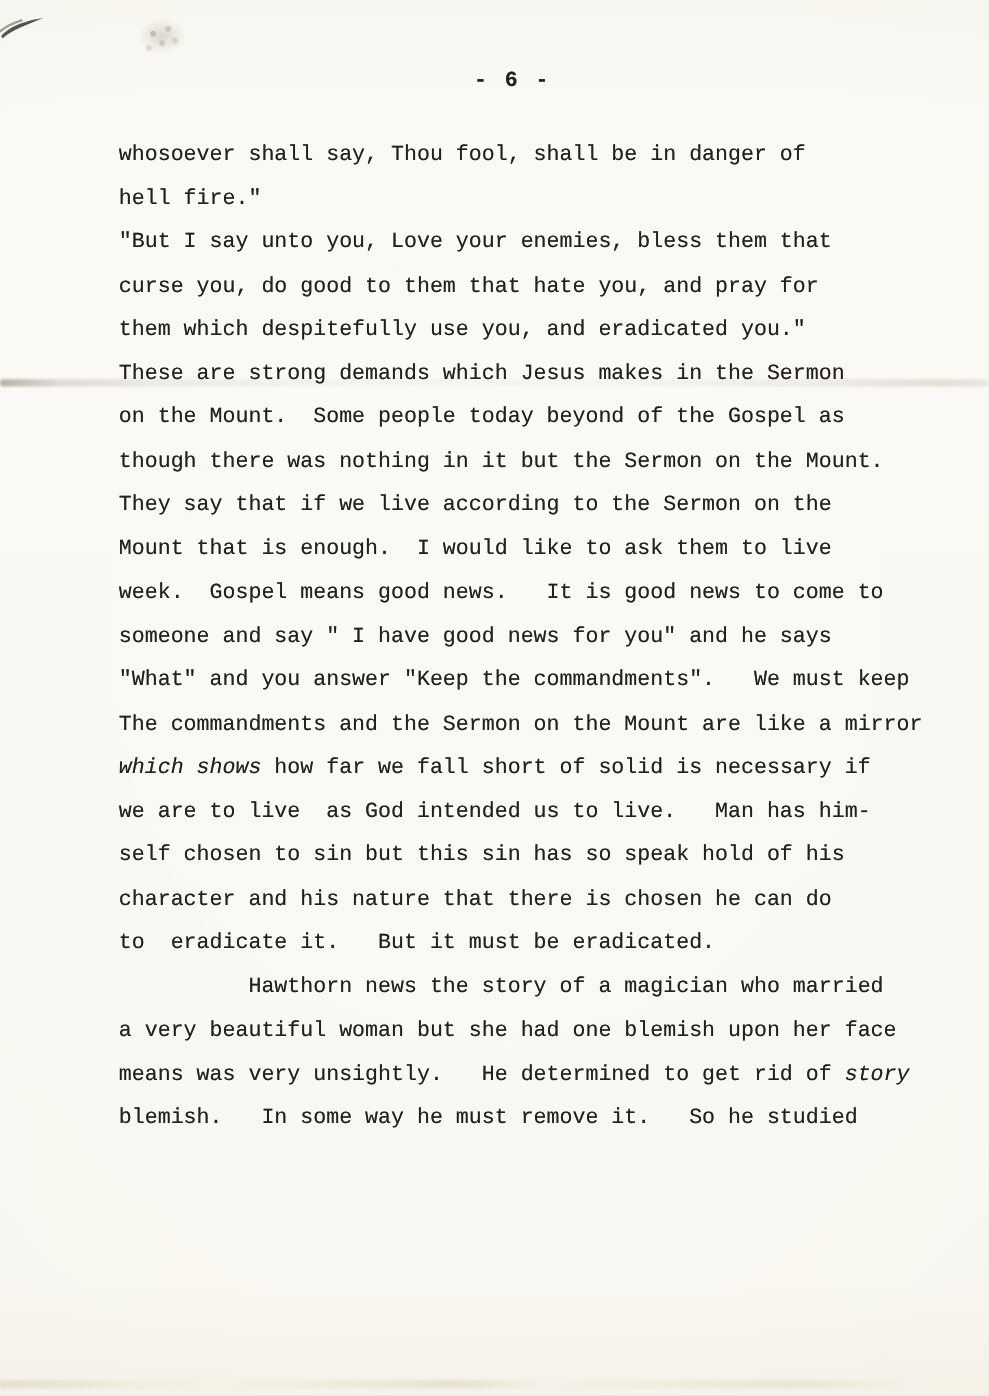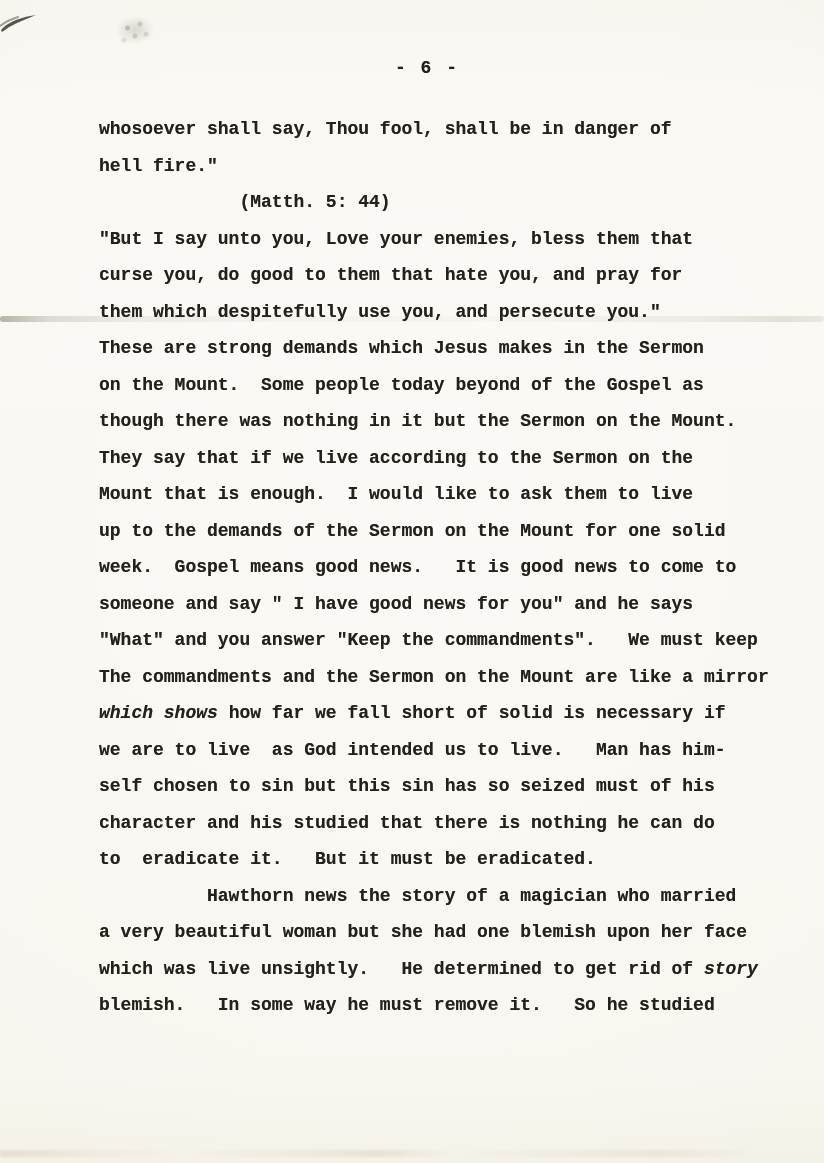--- a/index.html
+++ b/index.html
@@ -18,21 +18,21 @@
     overflow: hidden;
     font-family: "Liberation Mono", "DejaVu Sans Mono", monospace;
     color: #221f1c;
   }
   
   .text-body {
     position: absolute;
     left: 99px;
     top: 111px;
     font-size: 18px;
-    font-weight: 700;
+    font-weight: 400;
     line-height: 36.5px;
     letter-spacing: 0px;
     color: #24211d;
     text-shadow: 0 0 0.4px rgba(30,28,25,0.55);
   }
   .text-line {
     white-space: pre;
     min-height: 36.5px;
   }
   .text-line .italic {
@@ -125,40 +125,38 @@
 
   <div class="smudge"></div>
 
   <div class="crease-upper"></div>
 
   <div class="page-number">- 6 -</div>
 
   <div class="text-body" id="text-body">
       <div class="text-line"><span>whosoever shall say, Thou fool, shall be in danger of</span></div>
       <div class="text-line"><span>hell fire."</span></div>
-      <div class="text-line"><span>             (Matth. 5: 44)</span></div>
       <div class="text-line"><span>"But I say unto you, Love your enemies, bless them that</span></div>
       <div class="text-line"><span>curse you, do good to them that hate you, and pray for</span></div>
-      <div class="text-line"><span>them which despitefully use you, and persecute you."</span></div>
+      <div class="text-line"><span>them which despitefully use you, and eradicated you."</span></div>
       <div class="text-line"><span>These are strong demands which Jesus makes in the Sermon</span></div>
       <div class="text-line"><span>on the Mount.  Some people today beyond of the Gospel as</span></div>
       <div class="text-line"><span>though there was nothing in it but the Sermon on the Mount.</span></div>
       <div class="text-line"><span>They say that if we live according to the Sermon on the</span></div>
       <div class="text-line"><span>Mount that is enough.  I would like to ask them to live</span></div>
-      <div class="text-line"><span>up to the demands of the Sermon on the Mount for one solid</span></div>
       <div class="text-line"><span>week.  Gospel means good news.   It is good news to come to</span></div>
       <div class="text-line"><span>someone and say " I have good news for you" and he says</span></div>
       <div class="text-line"><span>"What" and you answer "Keep the commandments".   We must keep</span></div>
       <div class="text-line"><span>The commandments and the Sermon on the Mount are like a mirror</span></div>
       <div class="text-line"><span class="italic">which shows</span><span> how far we fall short of solid is necessary if</span></div>
       <div class="text-line"><span>we are to live  as God intended us to live.   Man has him-</span></div>
-      <div class="text-line"><span>self chosen to sin but this sin has so seized must of his</span></div>
-      <div class="text-line"><span>character and his studied that there is nothing he can do</span></div>
+      <div class="text-line"><span>self chosen to sin but this sin has so speak hold of his</span></div>
+      <div class="text-line"><span>character and his nature that there is chosen he can do</span></div>
       <div class="text-line"><span>to  eradicate it.   But it must be eradicated.</span></div>
       <div class="text-line"><span>          Hawthorn news the story of a magician who married</span></div>
       <div class="text-line"><span>a very beautiful woman but she had one blemish upon her face</span></div>
-      <div class="text-line"><span>which was live unsightly.   He determined to get rid of </span><span class="italic">story</span></div>
+      <div class="text-line"><span>means was very unsightly.   He determined to get rid of </span><span class="italic">story</span></div>
       <div class="text-line"><span>blemish.   In some way he must remove it.   So he studied</span></div>
     </div>
 
   <div class="crease-bottom"></div>
 
 </div>
 
 </body></html>

